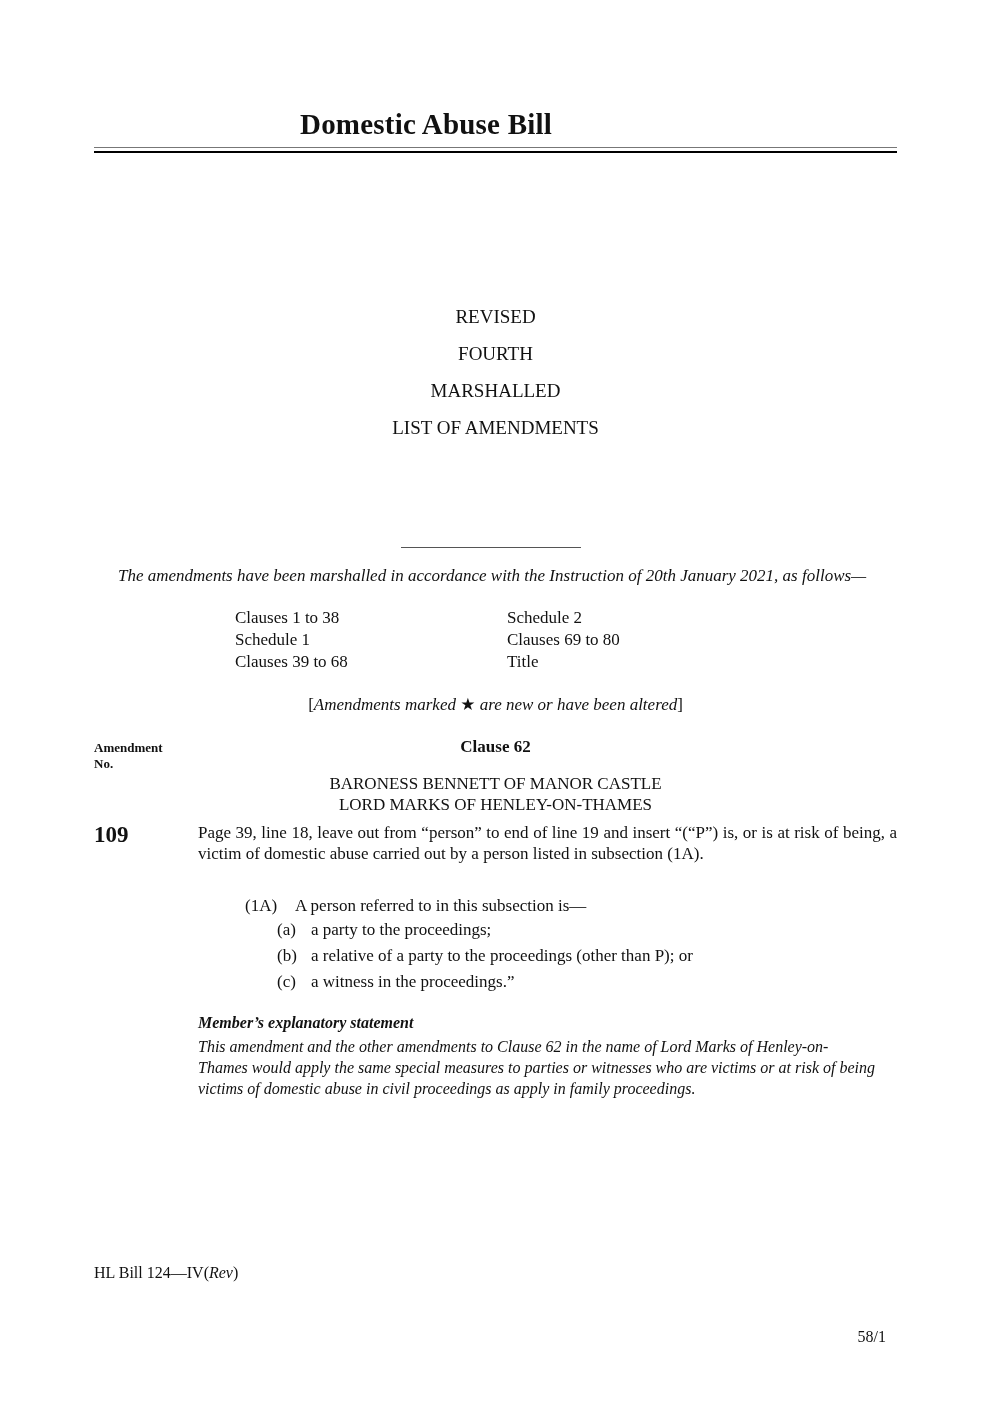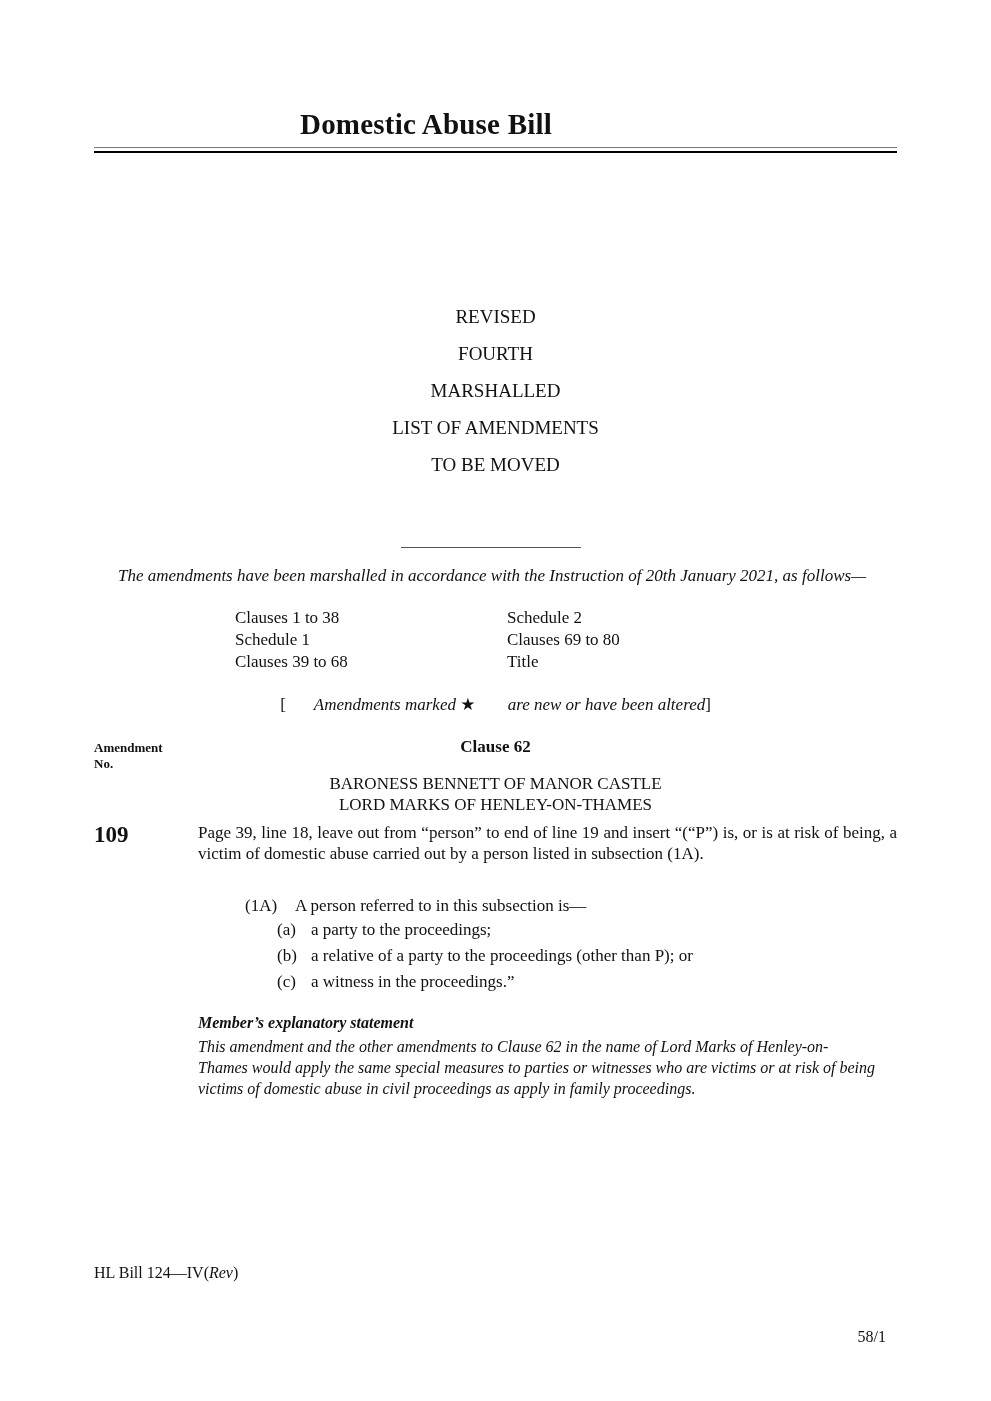--- a/index.html
+++ b/index.html
@@ -9,21 +9,21 @@
   .rule-thin { top: 147px; left: 94px; width: 803px; height: 1px; background: #777; }
   .rule-thick { top: 151px; left: 94px; width: 803px; height: 2px; background: #000; }
   .heading-lines { top: 305px; left: 0; width: 991px; text-align: center; font-size: 19px; }
   .heading-lines div { height: 37px; line-height: 24px; font-family: Liberation Serif, serif; }
   .sep { top: 547px; left: 401px; width: 180px; height: 1px; background: #555; }
   .intro { top: 566px; left: 94px; width: 803px; font-size: 17px; font-style: italic; line-height: 20px; text-align: justify; text-indent: 24px; }
   .order-table { top: 607px; left: 235px; font-size: 17px; line-height: 22px; }
   .order-col { position: absolute; top: 0; white-space: nowrap; }
   .order-col.c2 { left: 248px; margin-left: 24px; }
   .note { top: 694px; left: 0; width: 991px; text-align: center; font-size: 17px; }
-  .note i { font-style: italic; margin-left: 28px; }
+  .note i { font-style: italic; }
   .amend-label { top: 740px; left: 94px; font-size: 13px; font-weight: bold; line-height: 16px; }
   .clause { top: 737px; left: 0; width: 991px; text-align: center; font-size: 17px; font-weight: bold; }
   .movers { top: 773px; left: 0; width: 991px; text-align: center; font-size: 17px; line-height: 21px; }
   .amd-no { top: 822px; left: 94px; font-size: 23px; font-weight: bold; }
   .amd-text { top: 822px; left: 198px; width: 699px; font-size: 17px; line-height: 21px; text-align: justify; }
   .sub { top: 895px; left: 206px; font-size: 17px; line-height: 21px; white-space: nowrap; }
   .sub .lbl { display: inline-block; width: 50px; margin-left: 39px; }
   .para { left: 277px; font-size: 17px; white-space: nowrap; }
   .para .lbl { display: inline-block; width: 34px; }
   .stmt-head { top: 1014px; left: 198px; font-size: 16px; font-weight: bold; font-style: italic; }
@@ -37,21 +37,20 @@
 
 <div class="abs title">Domestic Abuse Bill</div>
 <div class="abs rule-thin"></div>
 <div class="abs rule-thick"></div>
 
 <div class="abs heading-lines">
   <div>REVISED</div>
   <div>FOURTH</div>
   <div>MARSHALLED</div>
   <div>LIST OF AMENDMENTS</div>
-  <div>TO BE MOVED</div>
 </div>
 
 <div class="abs sep"></div>
 
 <div class="abs intro">The amendments have been marshalled in accordance with the Instruction of 20th January 2021, as follows—</div>
 
 <div class="abs order-table">
   <div class="order-col">
     <div>Clauses 1 to 38</div>
     <div>Schedule 1</div>

